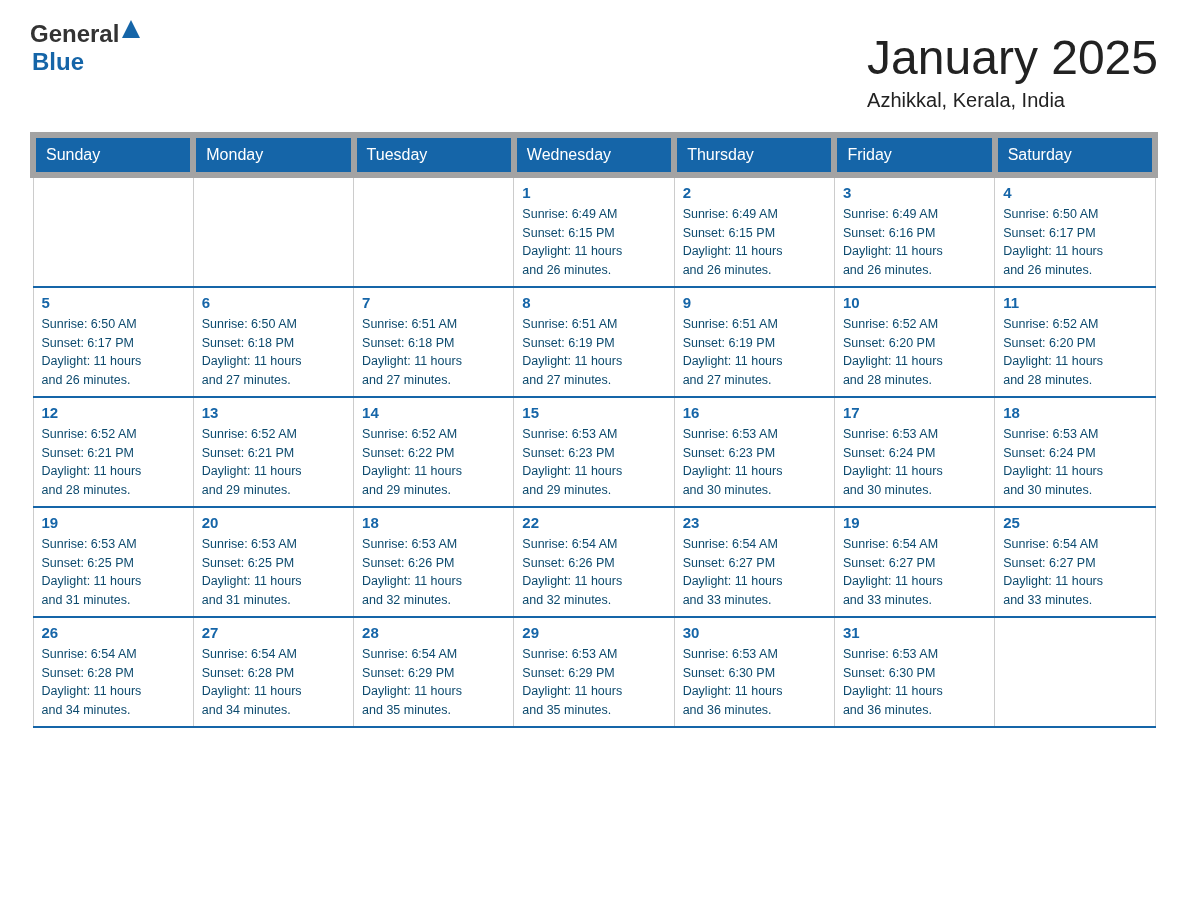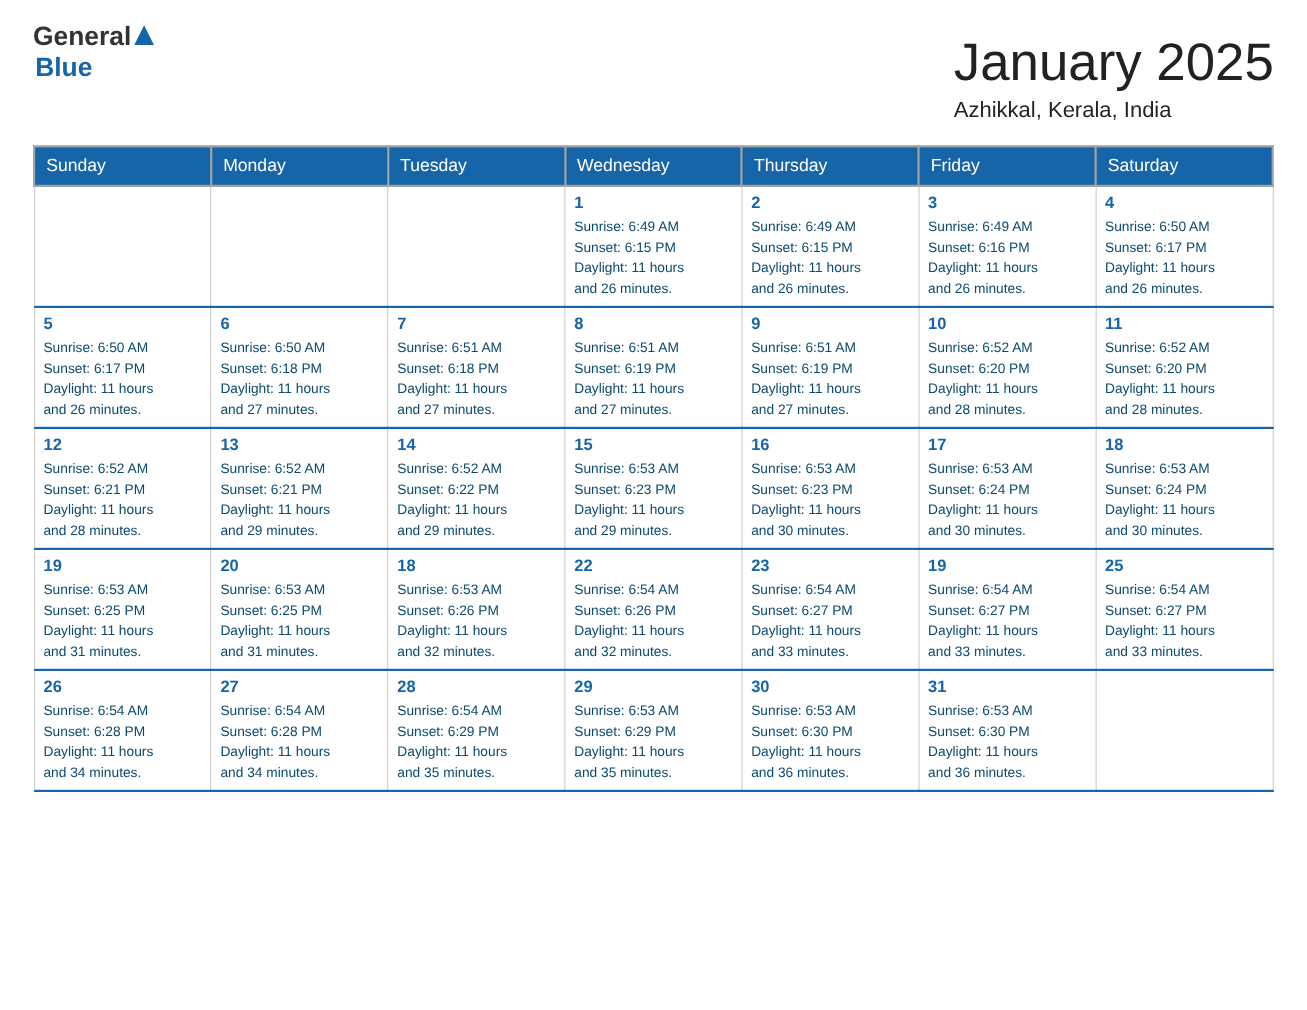--- a/index.html
+++ b/index.html
@@ -16,21 +16,21 @@
       align-items: flex-start;
       margin-bottom: 20px;
     }
     .logo-block {
       display: flex;
       flex-direction: column;
       align-items: flex-start;
     }
     .logo-row1 {
       display: flex;
-      align-items: flex-end;
+      align-items: flex-start;
     }
     .title-block {
       text-align: left;
       margin-top: 12px;
     }
     .title-block h1 {
       font-size: 48px;
       font-weight: 300;
       color: #222;
       line-height: 1.1;
@@ -44,21 +44,21 @@
       width: 100%;
       border-collapse: collapse;
     }
     .calendar thead tr th {
       background-color: #1565a8;
       color: #fff;
       font-size: 16px;
       font-weight: normal;
       padding: 8px 10px;
       text-align: left;
-      border: 2px solid #a3a3a3;
+      border: 6px solid #a3a3a3;
     }
     .calendar tbody tr td {
       vertical-align: top;
       border: 1px solid #ccc;
       padding: 6px 8px;
       width: calc(100% / 7);
       min-height: 100px;
       font-size: 13px;
       color: #333;
     }

